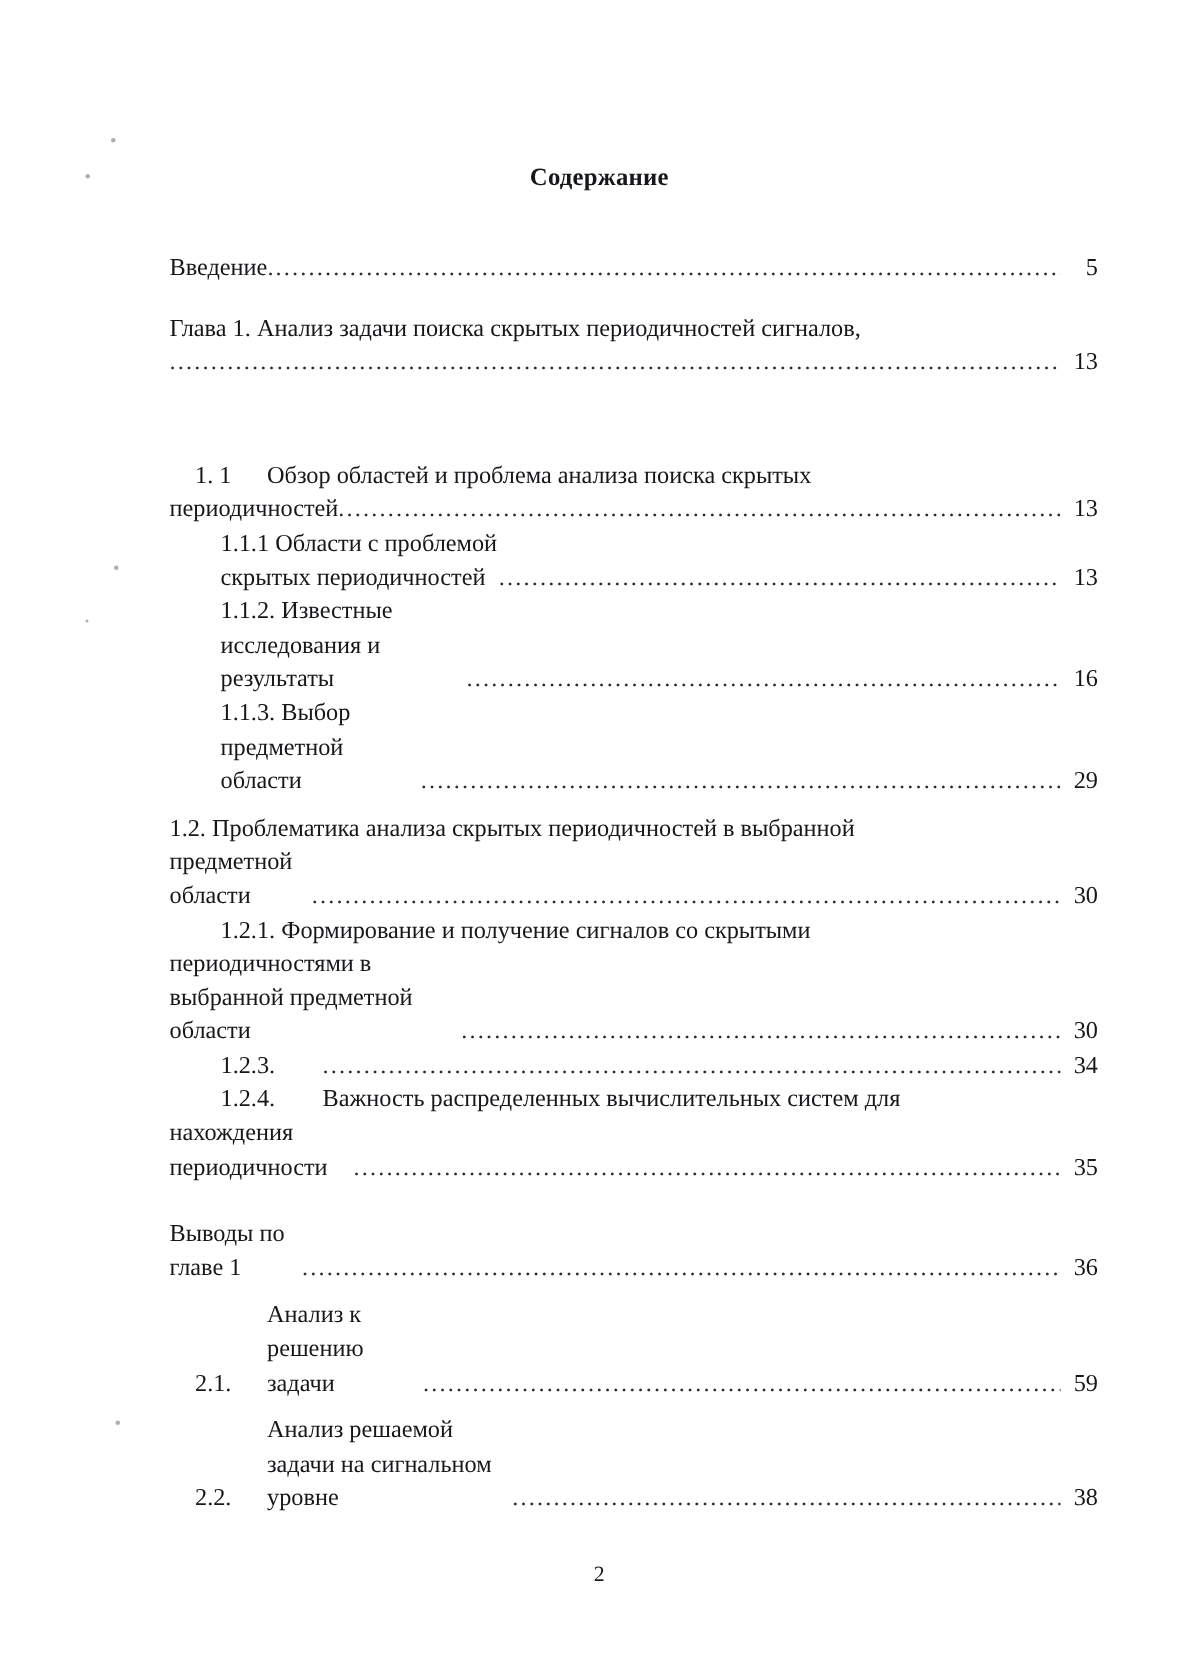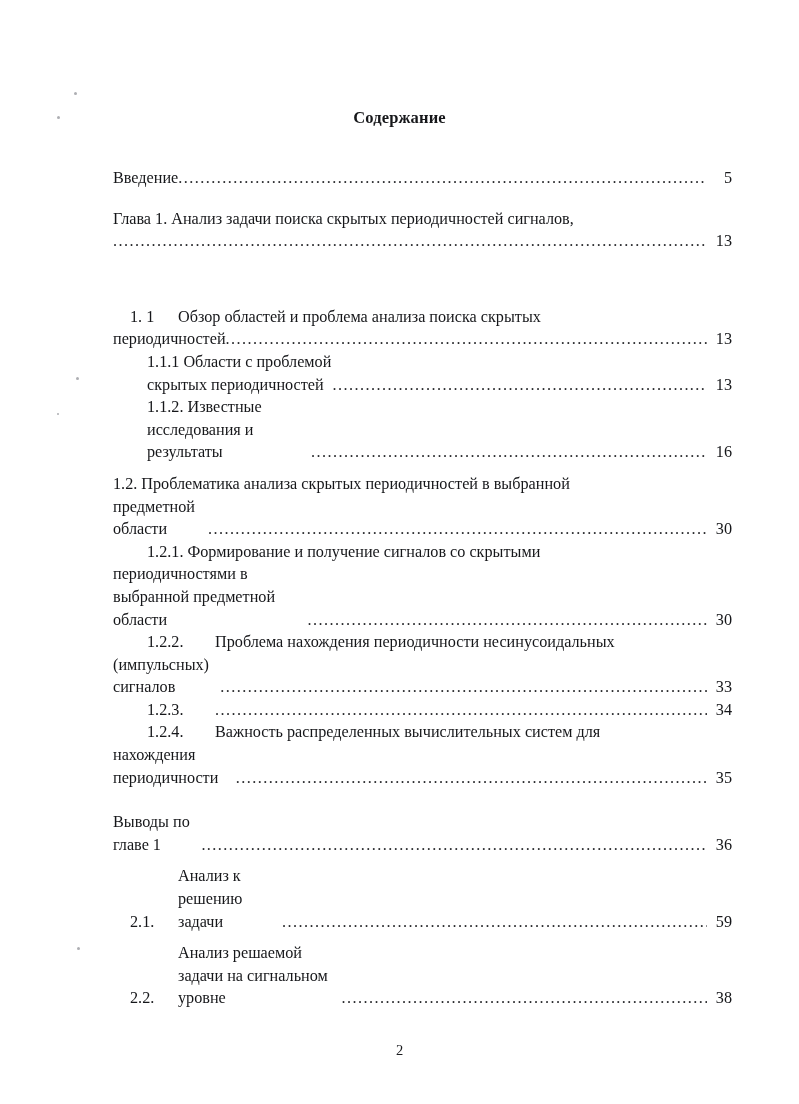--- a/index.html
+++ b/index.html
@@ -160,20 +160,27 @@
     </div>
 
     <div class="entry i2">
       <div class="row">
         <span class="txt">1.1.2. Известные исследования и результаты</span>
         <span class="leader"></span>
         <span class="pg">16</span>
       </div>
     </div>
 
+    <div class="entry i2">
+      <div class="row">
+        <span class="txt">1.1.3. Выбор предметной области</span>
+        <span class="leader"></span>
+        <span class="pg">29</span>
+      </div>
+    </div>
 
     <div class="gap-sm"></div>
 
     <div class="entry i0">
       <div class="txt">1.2. Проблематика анализа скрытых периодичностей в выбранной</div>
       <div class="row">
         <span class="txt">предметной области</span>
         <span class="leader"></span>
         <span class="pg">30</span>
       </div>
@@ -181,28 +188,20 @@
 
     <div class="entry i0">
       <div class="txt i2">1.2.1. Формирование и получение сигналов со скрытыми</div>
       <div class="row">
         <span class="txt">периодичностями в выбранной предметной области</span>
         <span class="leader"></span>
         <span class="pg">30</span>
       </div>
     </div>
 
-    <div class="entry i0">
-      <div><span class="num-b i2">1.2.2.</span><span class="txt">Проблема нахождения периодичности несинусоидальных</span></div>
-      <div class="row">
-        <span class="txt">(импульсных) сигналов</span>
-        <span class="leader"></span>
-        <span class="pg">33</span>
-      </div>
-    </div>
 
     <div class="entry i0">
       <div class="row">
         <span class="num-b i2">1.2.3.</span>
         <span class="leader"></span>
         <span class="pg">34</span>
       </div>
     </div>
 
     <div class="entry i0">

